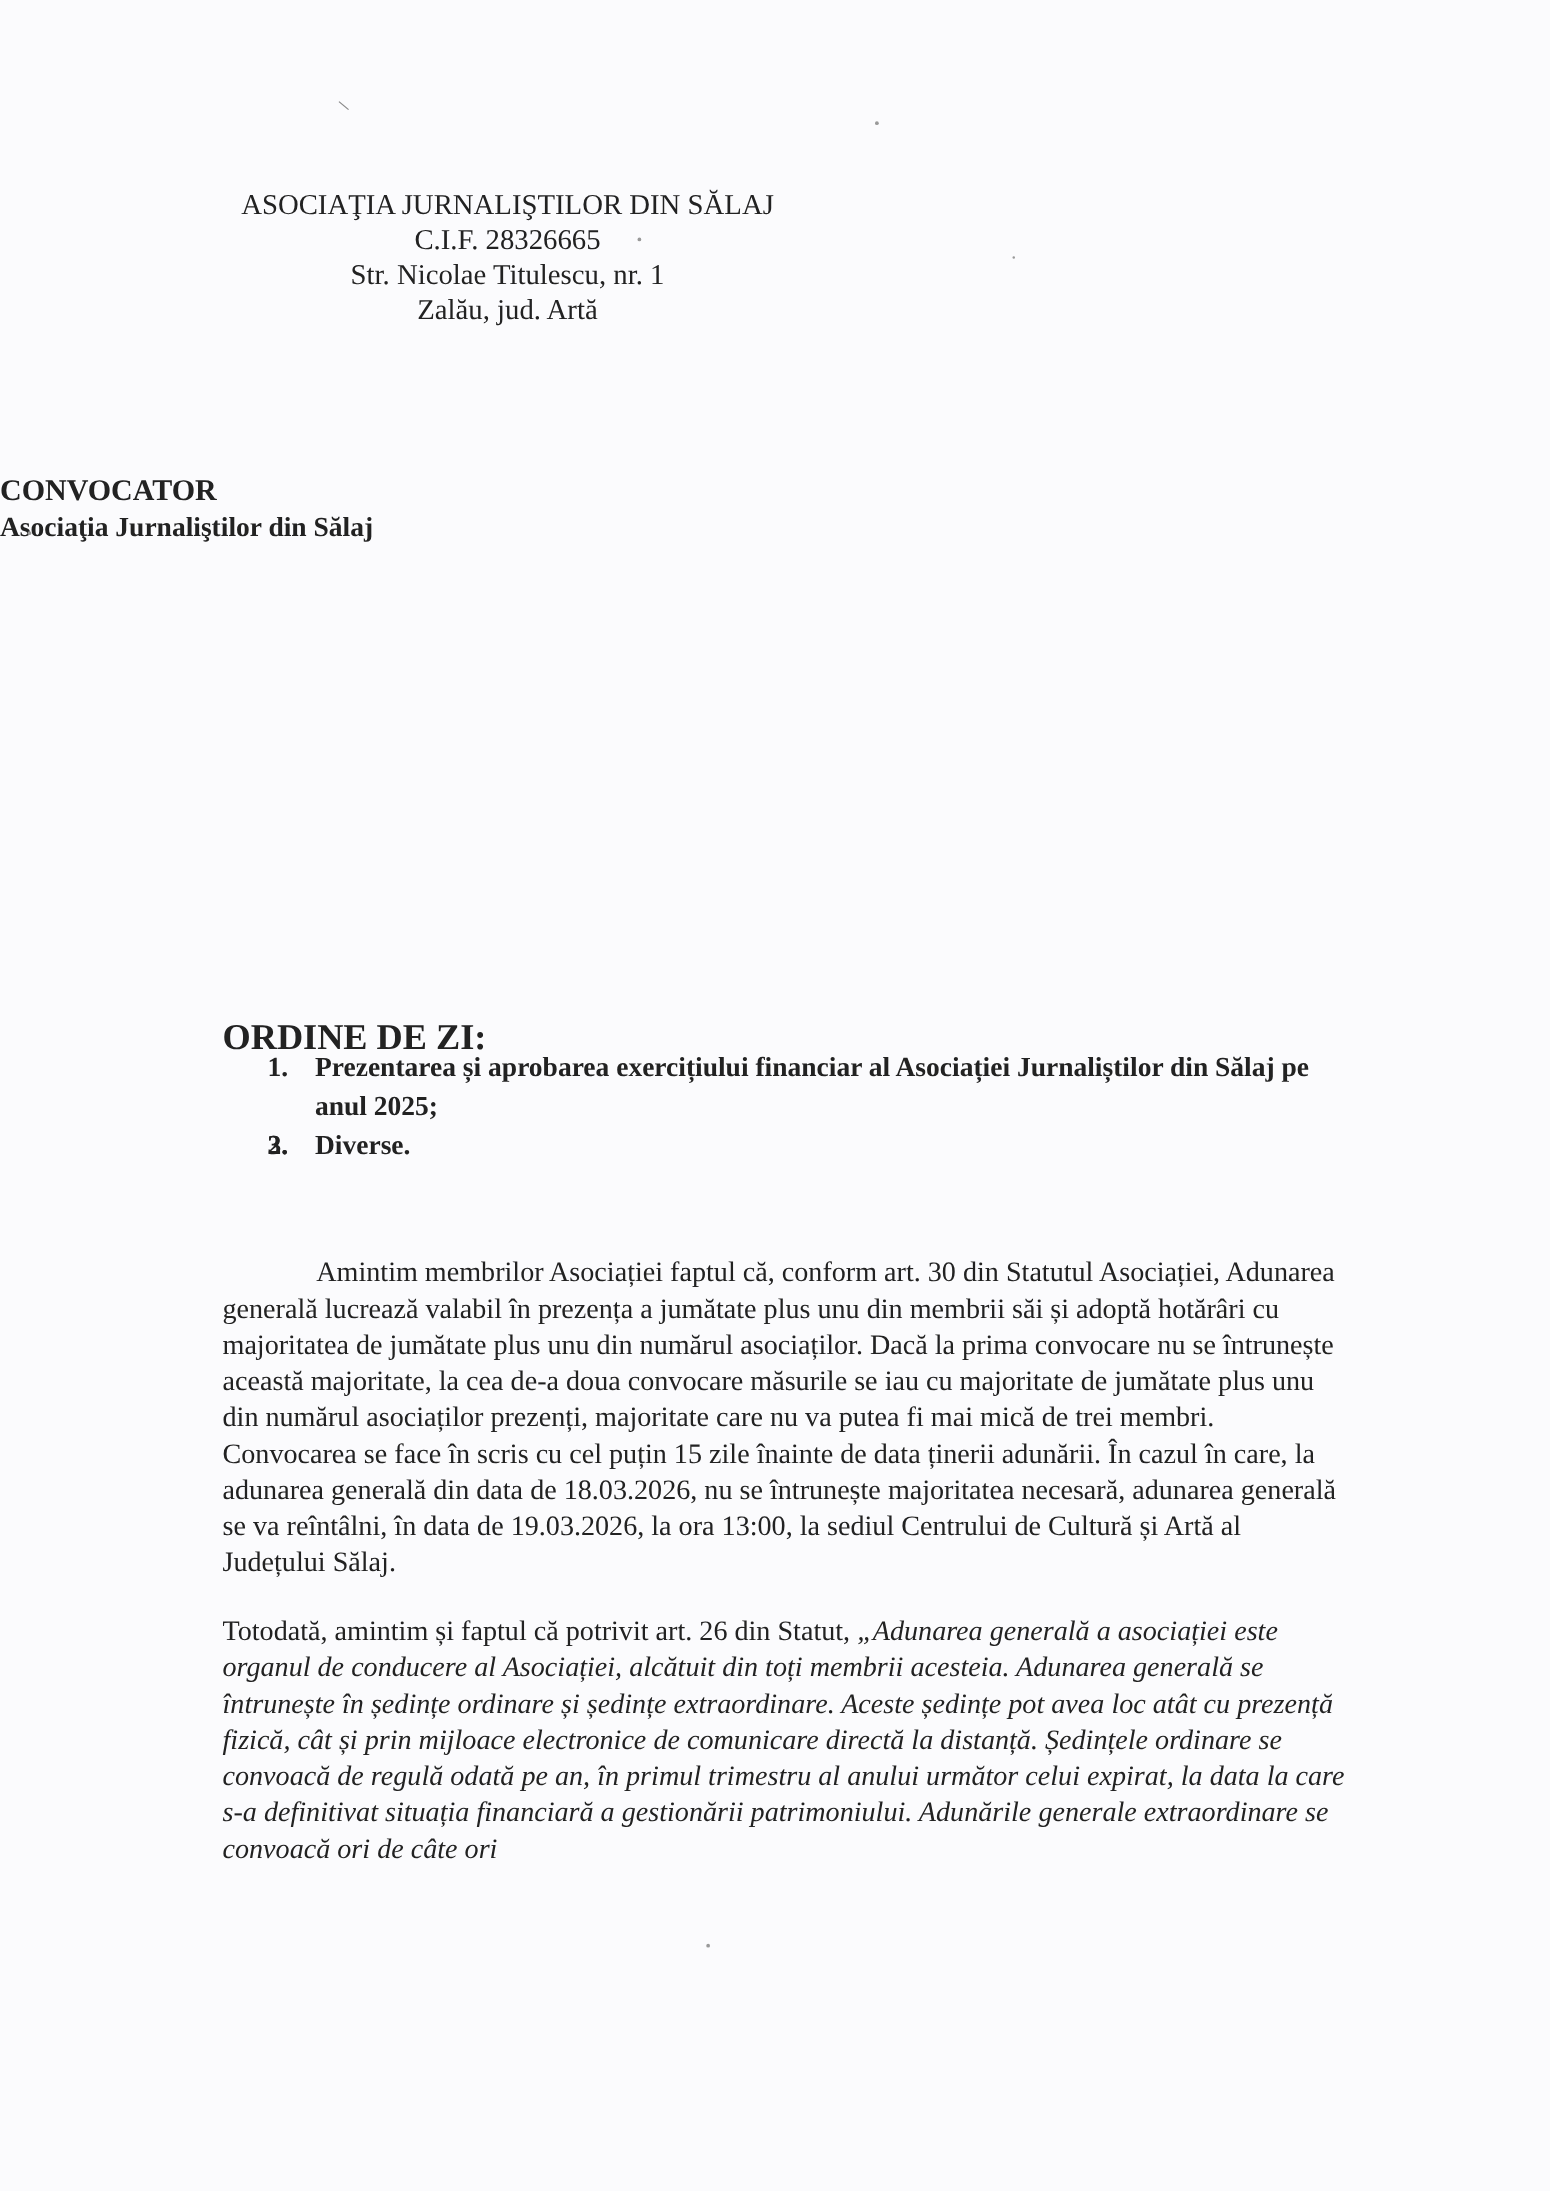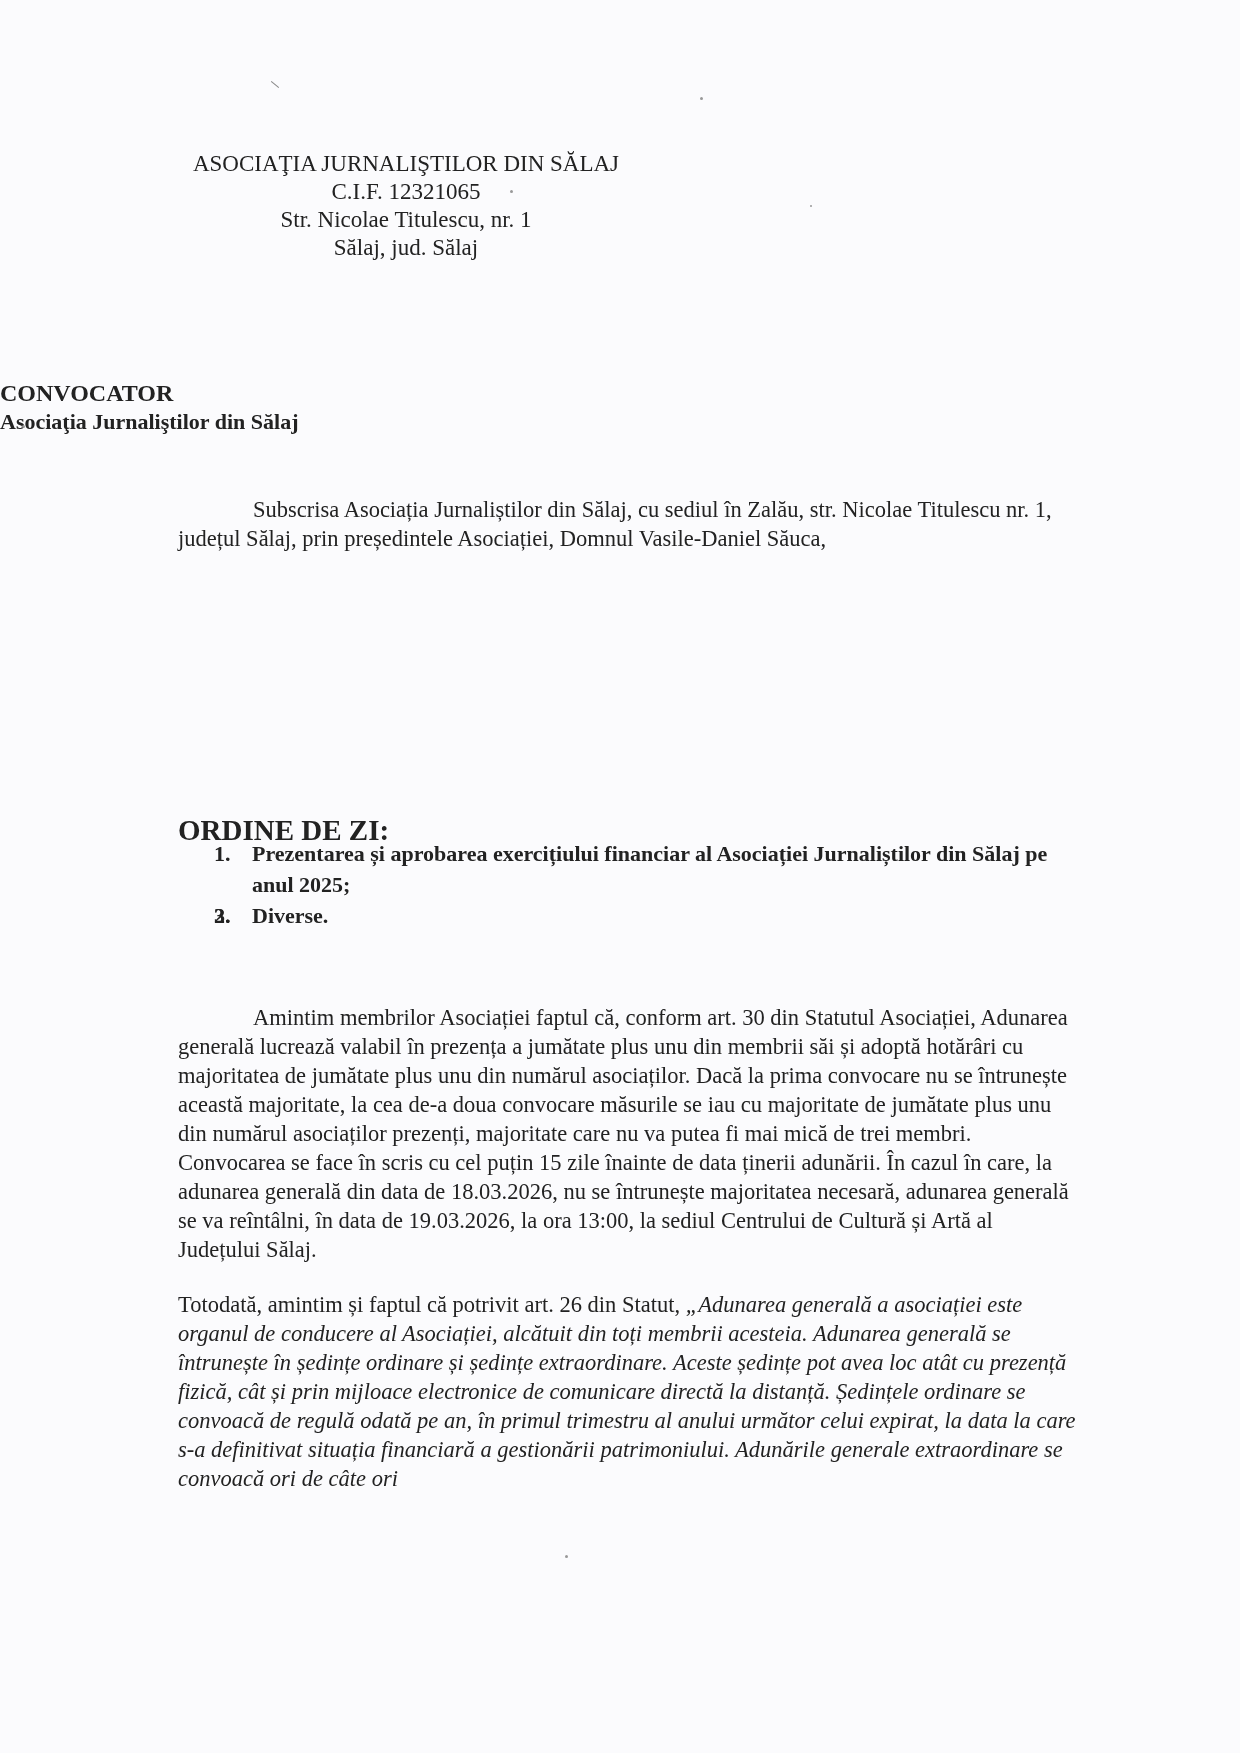--- a/index.html
+++ b/index.html
@@ -32,31 +32,30 @@
     .tick-mark { position: absolute; left: 270px; top: 84px; width: 10px; height: 1px; background: #888; transform: rotate(40deg); }
   </style>
 </head>
 <body>
 
 <div class="page">
   <div class="tick-mark"></div>
 
   <div class="header">
     <div>ASOCIAŢIA JURNALIŞTILOR DIN SĂLAJ</div>
-    <div>C.I.F. 12321065</div>
+    <div>C.I.F. 28326665</div>
     <div>Str. Nicolae Titulescu, nr. 1</div>
-    <div>Sălaj, jud. Sălaj</div>
+    <div>Zalău, jud. Artă</div>
   </div>
 
   <div class="title-block">
     <div class="t1">CONVOCATOR</div>
     <div class="t2">Asociaţia Jurnaliştilor din Sălaj</div>
   </div>
 
-  <div class="body-text indent p1">Subscrisa Asociația Jurnaliștilor din Sălaj, cu sediul în Zalău, str. Nicolae Titulescu nr. 1, județul Sălaj, prin președintele Asociației, Domnul Vasile-Daniel Săuca,</div>
 
   <div class="agenda-title">ORDINE DE ZI:</div>
   <ol class="agenda">
     <li>
       <span class="num">1.</span>
       <span>Prezentarea și aprobarea exercițiului financiar al Asociației Jurnaliștilor din Sălaj pe anul 2025;</span>
     </li>
     <li>
       <span class="num">2.</span>
     </li>

